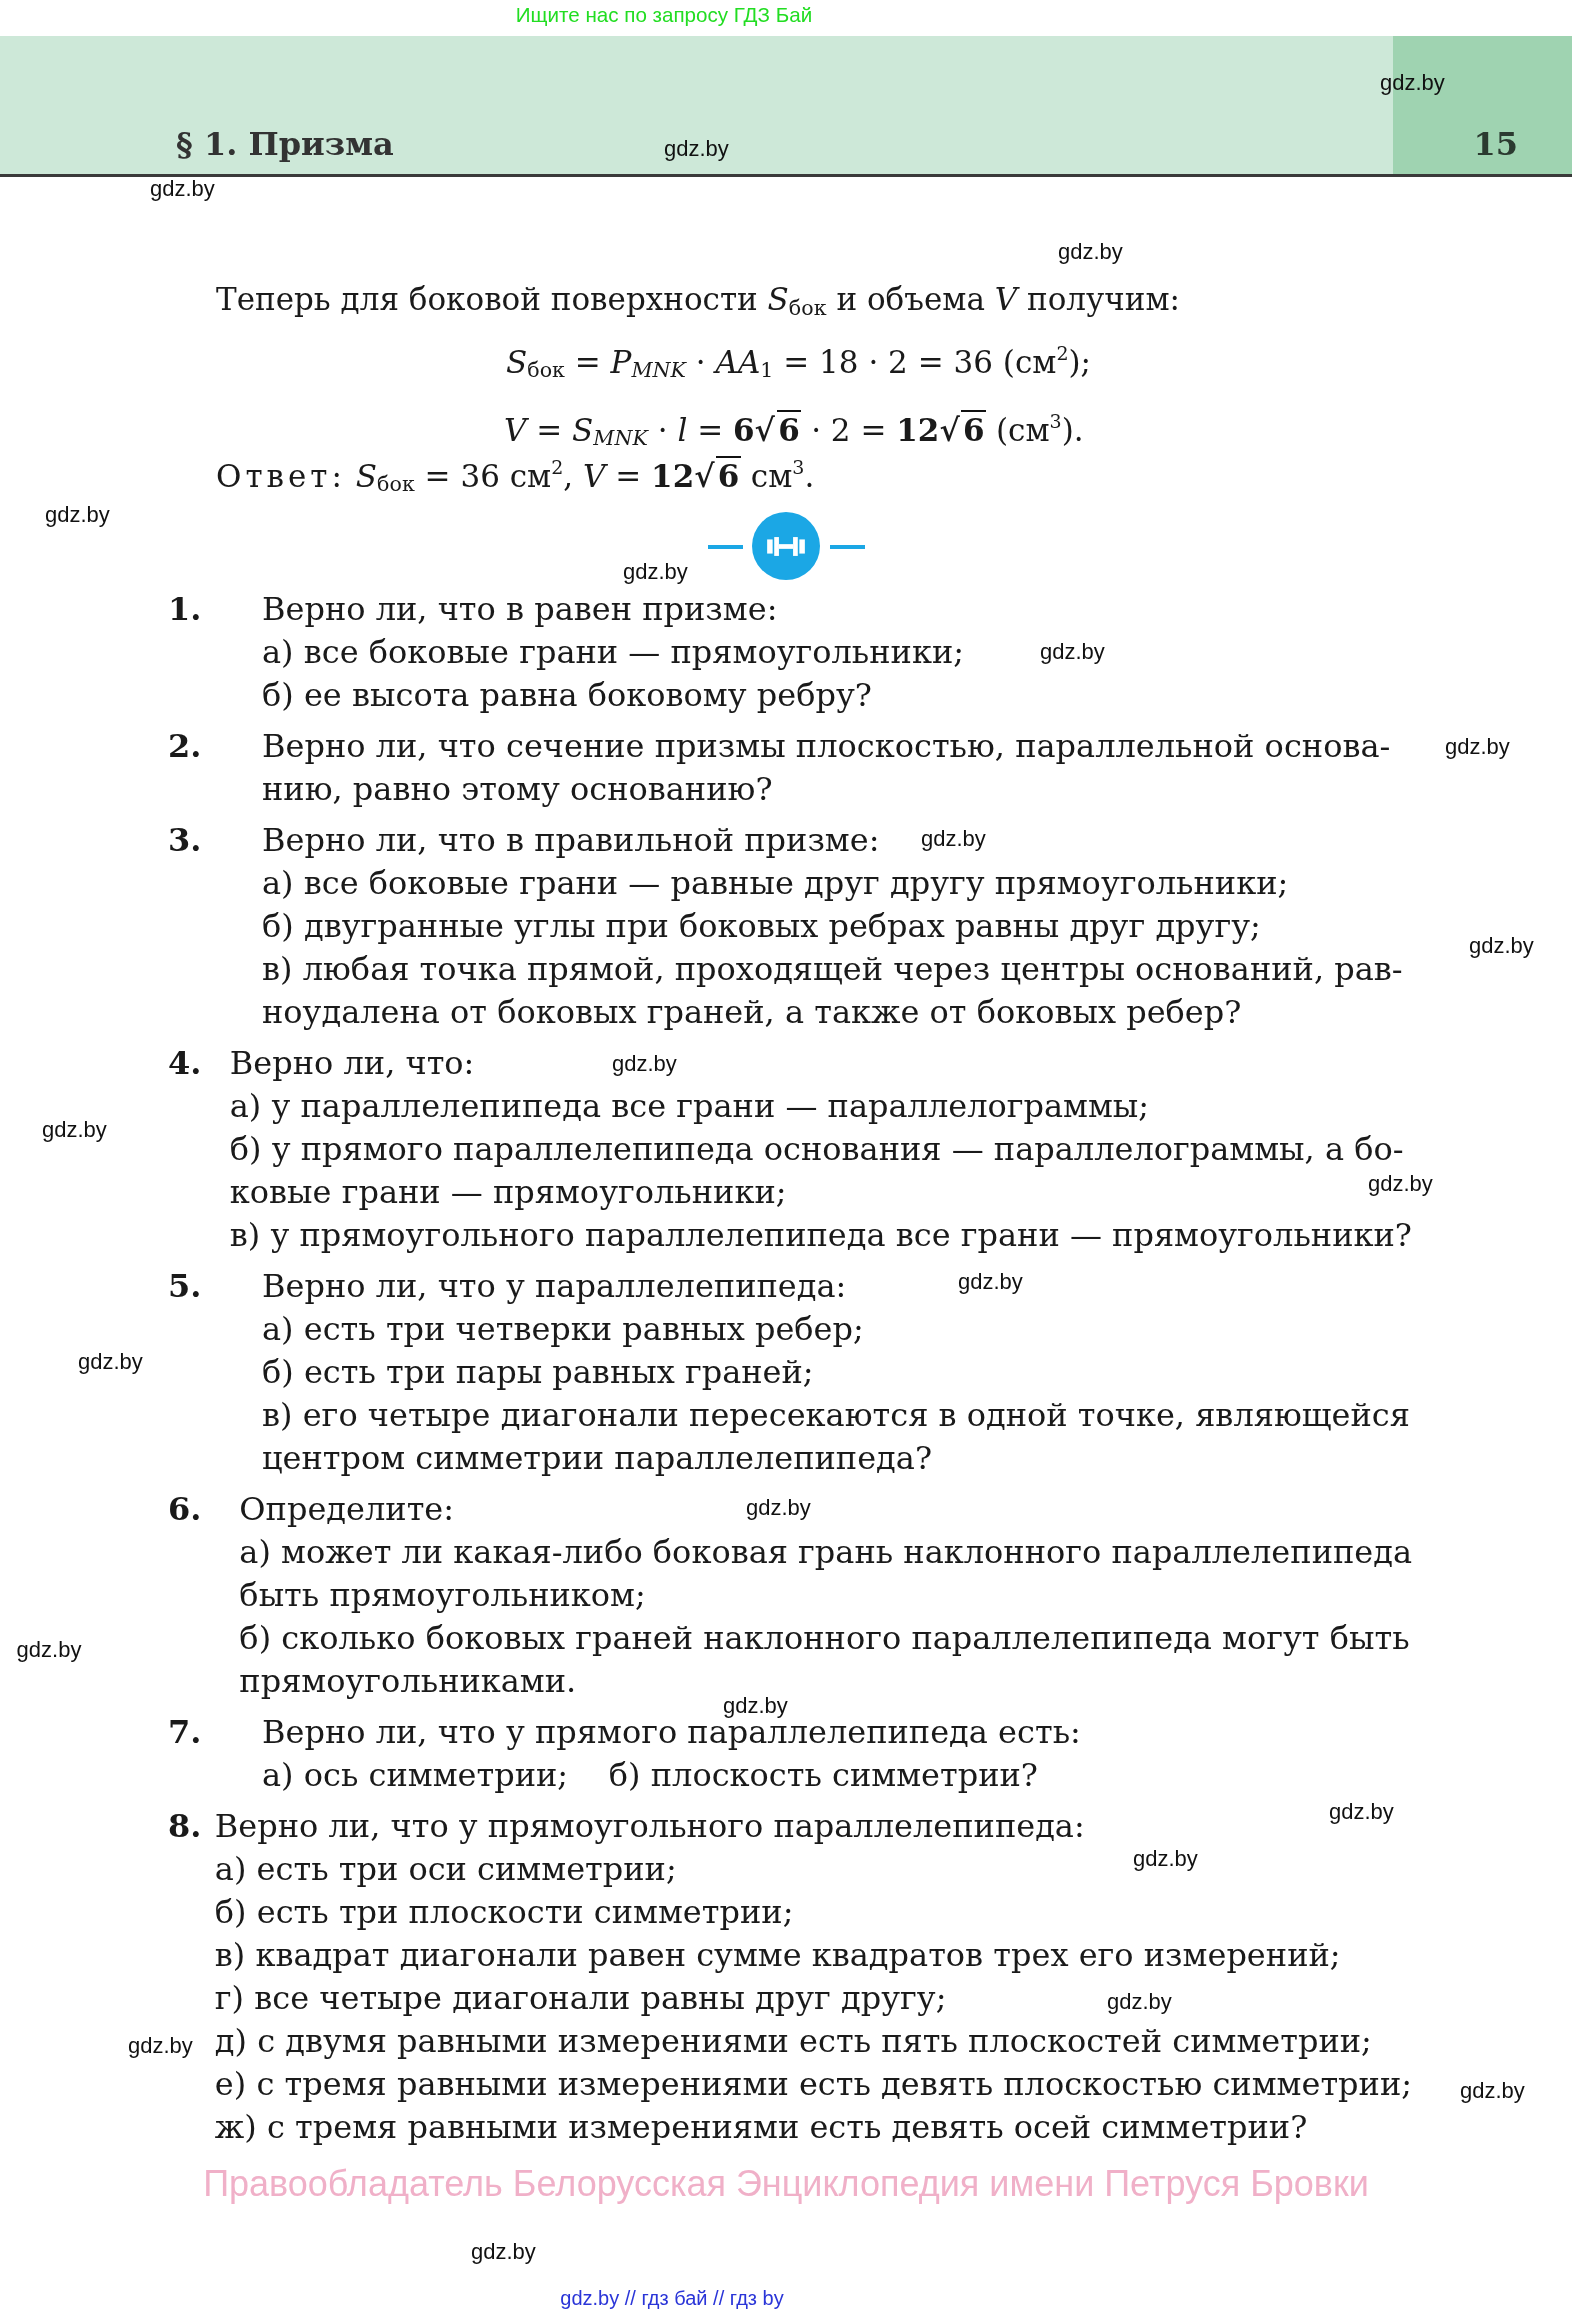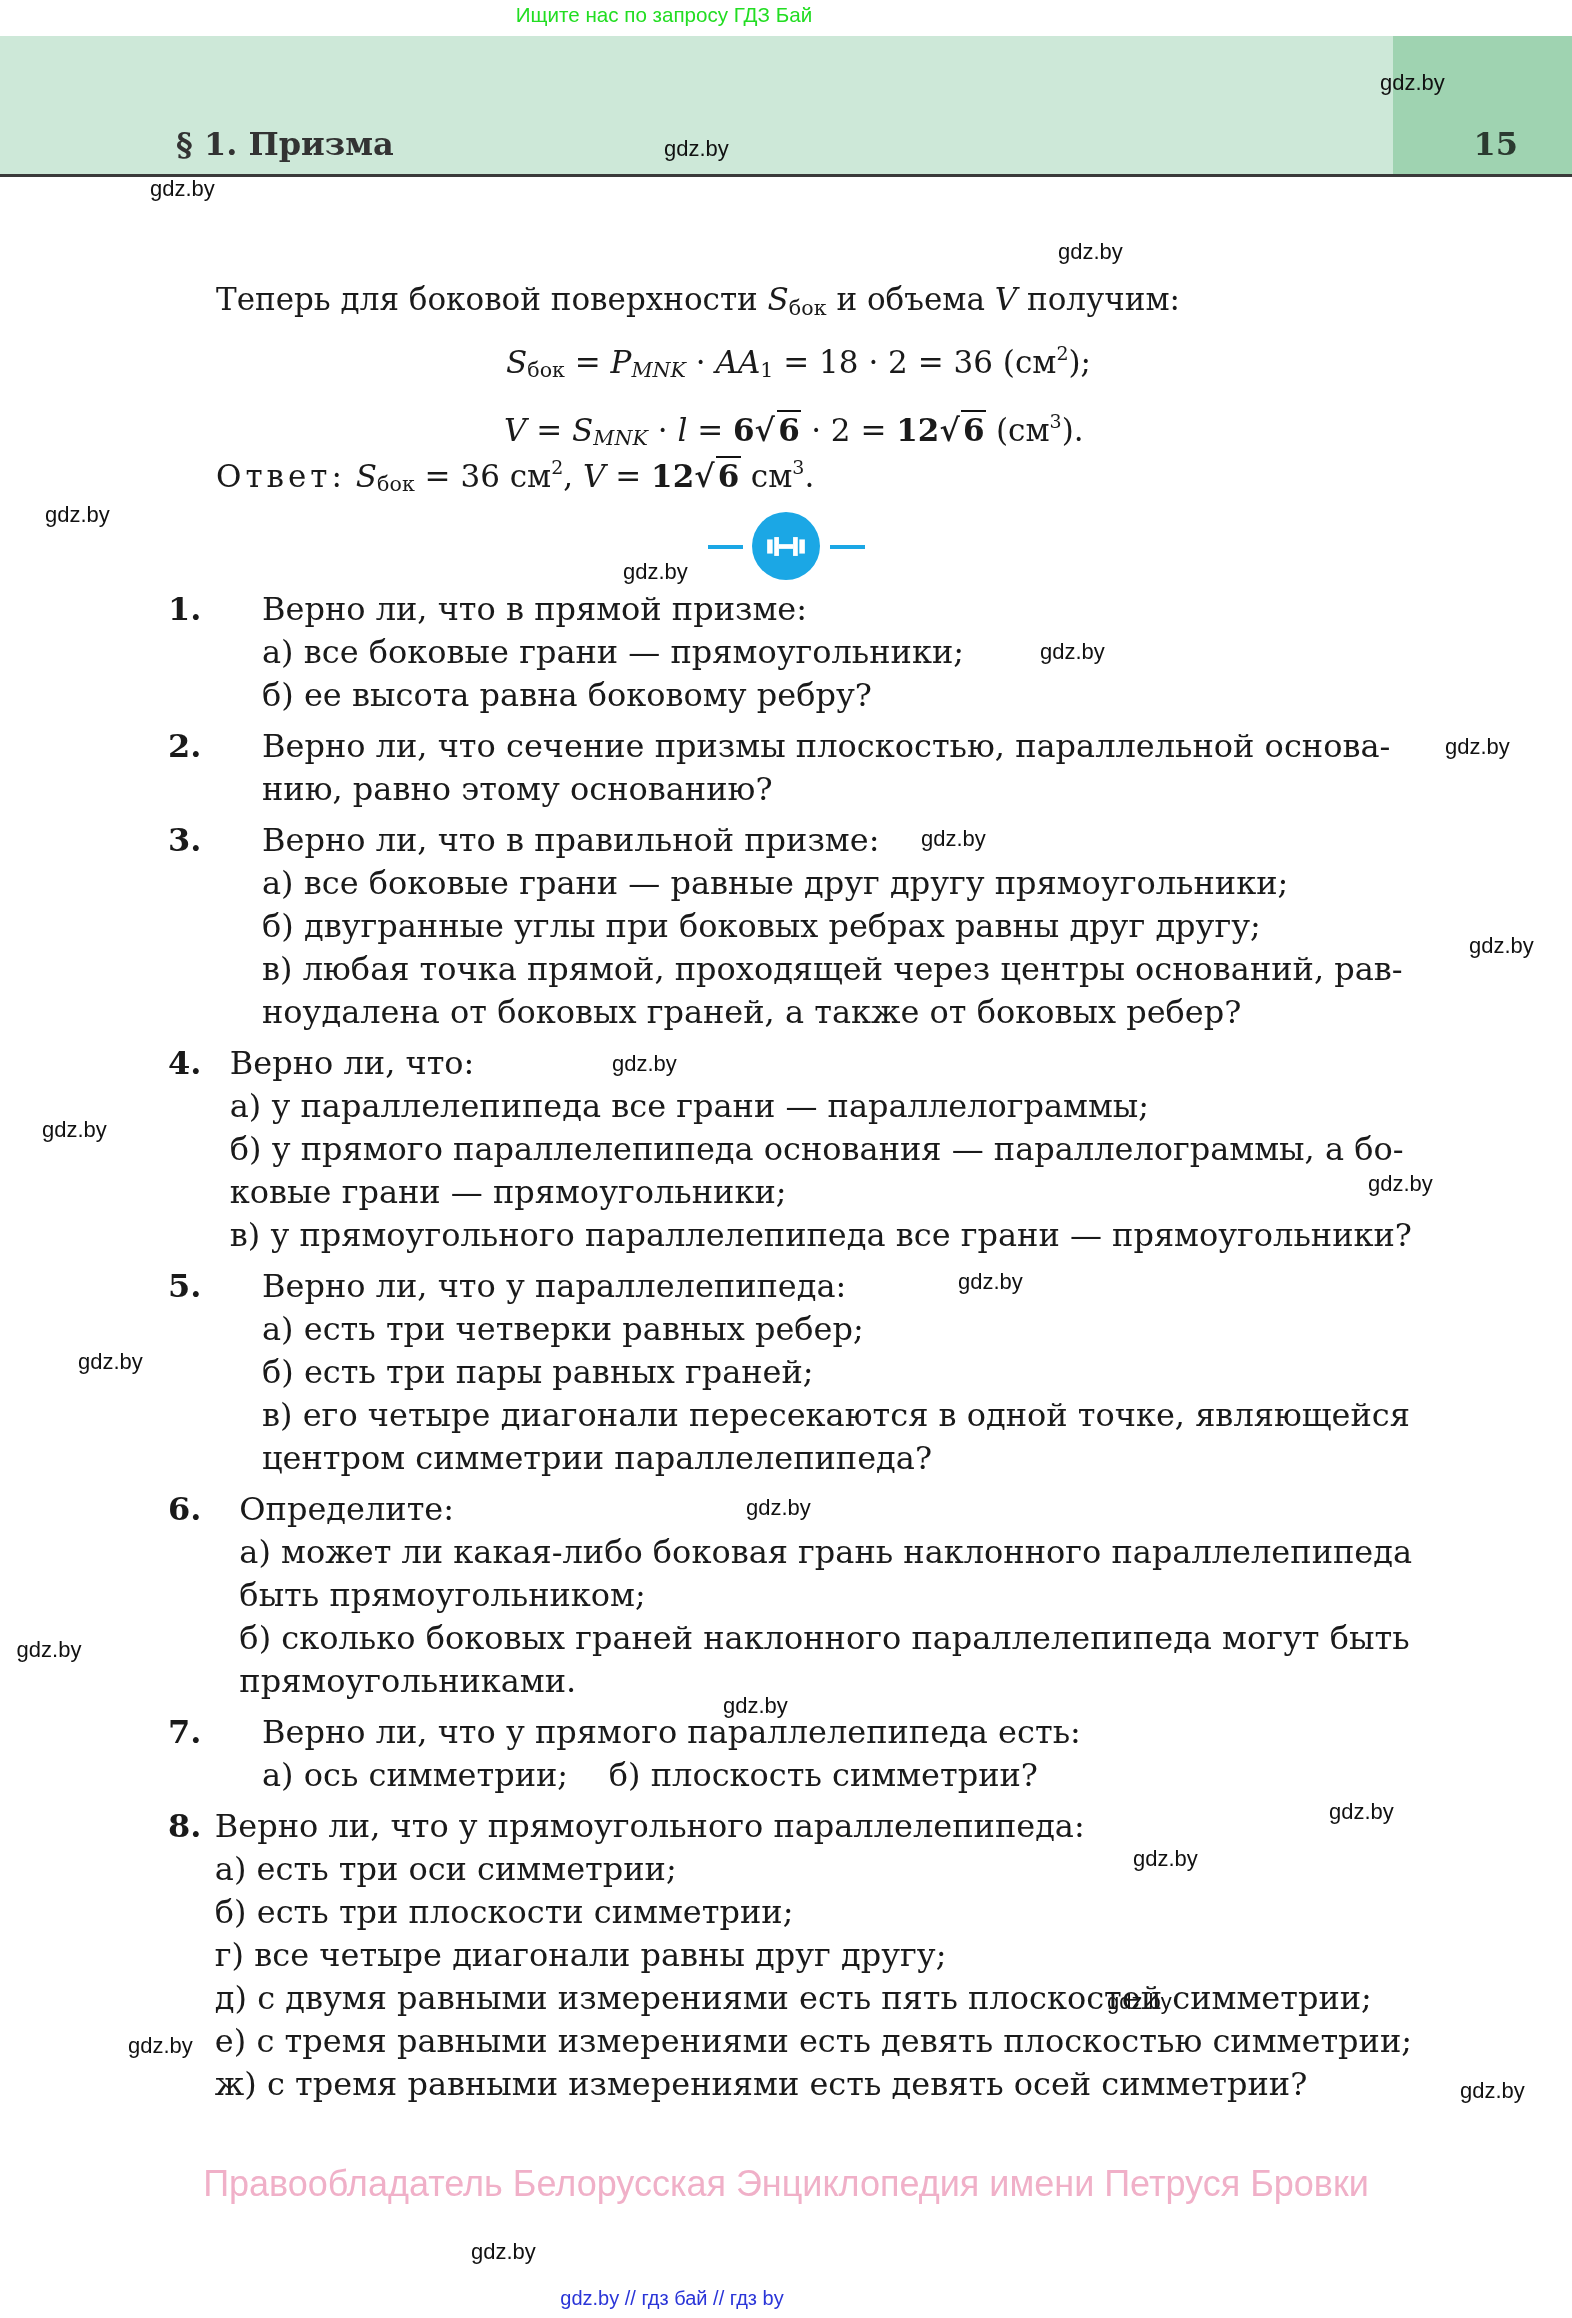--- a/index.html
+++ b/index.html
@@ -122,21 +122,21 @@
       <rect x="45" y="8" width="7" height="18" fill="#fff"></rect>
     </svg>
   </div>
   <div class="line" style="left:122px;"></div>
 </div>
 
 <div class="abs questions">
   <div class="q">
     <div class="q-num">1.</div>
     <div class="q-body">
-      <div class="q-line">Верно ли, что в прямой призме:</div>
+      <div class="q-line">Верно ли, что в равен призме:</div>
       <div class="q-line">а) все боковые грани — прямоугольники;</div>
       <div class="q-line">б) ее высота равна боковому ребру?</div>
     </div>
   </div>
   <div class="q">
     <div class="q-num">2.</div>
     <div class="q-body">
       <div class="q-line">Верно ли, что сечение призмы плоскостью, параллельной основа-</div>
       <div class="q-line">нию, равно этому основанию?</div>
     </div>
@@ -187,20 +187,21 @@
       <div class="q-line">Верно ли, что у прямого параллелепипеда есть:</div>
       <div class="q-line" style="white-space:pre;">а) ось симметрии;    б) плоскость симметрии?</div>
     </div>
   </div>
   <div class="q">
     <div class="q-num">8.</div>
     <div class="q-body">
       <div class="q-line">Верно ли, что у прямоугольного параллелепипеда:</div>
       <div class="q-line">а) есть три оси симметрии;</div>
       <div class="q-line">б) есть три плоскости симметрии;</div>
+      <div class="q-line">в) квадрат диагонали равен сумме квадратов трех его измерений;</div>
       <div class="q-line">г) все четыре диагонали равны друг другу;</div>
       <div class="q-line">д) с двумя равными измерениями есть пять плоскостей симметрии;</div>
       <div class="q-line">е) с тремя равными измерениями есть девять плоскостью симметрии;</div>
       <div class="q-line">ж) с тремя равными измерениями есть девять осей симметрии?</div>
     </div>
   </div>
 </div>
 
 <div class="abs copyright">Правообладатель Белорусская Энциклопедия имени Петруся Бровки</div>
 <div class="abs footer-links">gdz.by  //  гдз бай  //  гдз by</div>

